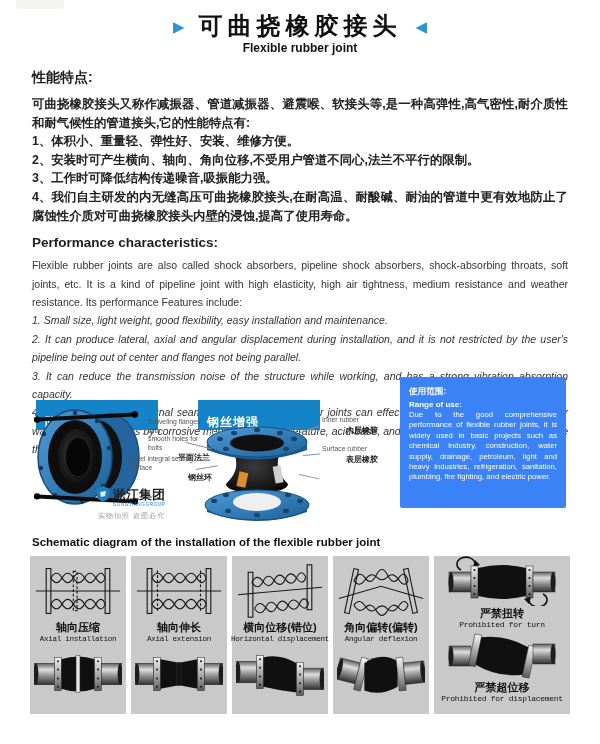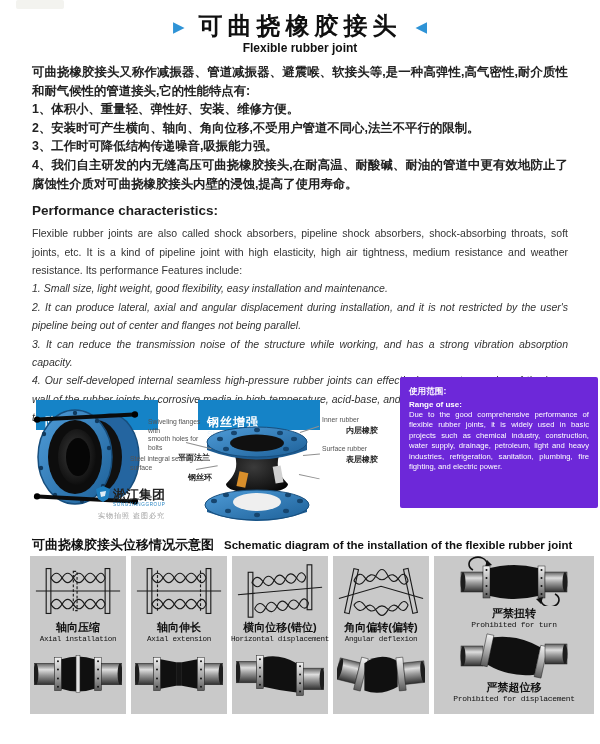--- a/index.html
+++ b/index.html
@@ -35,35 +35,35 @@
   .annot{position:absolute;}
   .annot-en{font-size:6.8px;color:#555;line-height:8.6px;}
   .annot-cn{font-size:8px;font-weight:700;color:#1d1d1d;margin-top:1px;line-height:9px;padding-left:24px;}
   .a-right{text-align:left;}
   .leader{position:absolute;height:1px;background:#8f8f8f;transform-origin:left center;}
   .watermark{position:absolute;left:96px;top:100px;width:90px;margin-top:16px;}
   .wm-row{display:flex;align-items:center;gap:3px;}
   .wm-cn{font-size:13px;font-weight:700;color:#222;line-height:13px;}
   .wm-en{font-size:4.6px;color:#1e7fc0;letter-spacing:.6px;margin-left:17px;line-height:6px;}
   .wm-note{font-size:7px;color:#9a9a9a;margin-top:3px;margin-left:2px;letter-spacing:1px;}
-  .info-box{position:absolute;left:400px;top:7px;width:198px;height:131px;background:#6d28d9;
+  .info-box{position:absolute;left:400px;top:7px;width:166px;height:131px;background:#3b82f6;
             color:#fff;padding:9px 9px;box-sizing:border-box;border-radius:2px;}
   .info-cn-h{font-size:8.6px;font-weight:700;line-height:11px;}
   .info-cn{font-size:8.6px;font-weight:700;line-height:12px;text-align:justify;}
   .info-en-h{font-size:8px;font-weight:700;margin-top:3px;line-height:10px;}
   .info-en{font-size:7.7px;line-height:10.4px;text-align:justify;}
 
   
   .diagram-title{position:absolute;left:32px;top:536px;display:flex;gap:10px;align-items:baseline;white-space:nowrap;}
   .dt-cn{font-size:13px;font-weight:700;color:#111;}
   .dt-en{font-size:11.5px;font-weight:700;color:#111;}
   .panels{position:absolute;left:30px;top:556px;display:flex;gap:5px;}
   .panel{width:96px;height:158px;background:#c9c9c9;display:flex;flex-direction:column;
          align-items:center;box-sizing:border-box;padding-top:6px;}
-  .panel.wide{width:160px;padding-top:0;}
+  .panel.wide{width:136px;padding-top:0;}
   .p-cn{font-size:11px;font-weight:700;color:#111;line-height:13px;white-space:nowrap;margin-top:1px;}
   .p-en{font-family:"Liberation Mono",monospace;font-size:7.6px;letter-spacing:-0.3px;
         color:#111;white-space:nowrap;line-height:10px;}
   .p-en-wide{font-family:"Liberation Mono",monospace;font-size:8px;letter-spacing:-0.3px;
         color:#111;white-space:nowrap;line-height:10px;}
   svg{display:block;}
 </style>
 </head>
 <body>
 
@@ -72,20 +72,21 @@
   <div class="artifact"></div>
 
   <div class="title-row">
     <span class="arrow">▶</span>
     <span class="main-title">可曲挠橡胶接头</span>
     <span class="arrow">◀</span>
   </div>
   <div class="subtitle">Flexible rubber joint</div>
 
   <div class="section">
+    <div class="cn-heading">性能特点:</div>
     <div class="cn-text">可曲挠橡胶接头又称作减振器、管道减振器、避震喉、软接头等,是一种高弹性,高气密性,耐介质性和耐气候性的管道接头,它的性能特点有:</div>
     <div class="cn-item">1、体积小、重量轻、弹性好、安装、维修方便。</div>
     <div class="cn-item">2、安装时可产生横向、轴向、角向位移,不受用户管道不同心,法兰不平行的限制。</div>
     <div class="cn-item">3、工作时可降低结构传递噪音,吸振能力强。</div>
     <div class="cn-item">4、我们自主研发的内无缝高压可曲挠橡胶接头,在耐高温、耐酸碱、耐油的管道中更有效地防止了腐蚀性介质对可曲挠橡胶接头内壁的浸蚀,提高了使用寿命。</div>
   </div>
 
   <div class="section">
     <div class="en-heading">Performance characteristics:</div>
     <div class="en-text">Flexible rubber joints are also called shock absorbers, pipeline shock absorbers, shock-absorbing throats, soft joints, etc. It is a kind of pipeline joint with high elasticity, high air tightness, medium resistance and weather resistance. Its performance Features include:</div>
@@ -209,21 +210,20 @@
     <div class="leader" style="left:299px;top:104px;width:21px;transform:rotate(12deg);"></div>
 
     <div class="info-box">
       <div class="info-cn-h">使用范围:</div>
       <div class="info-en-h">Range of use:</div>
       <div class="info-en">Due to the good comprehensive performance of flexible rubber joints, it is widely used in basic projects such as chemical industry, construction, water supply, drainage, petroleum, light and heavy industries, refrigeration, sanitation, plumbing, fire fighting, and electric power.</div>
     </div>
   </div>
 
   <div class="diagram-title">
-    <span class="dt-cn">可曲挠橡胶接头位移情况示意图</span>
     <span class="dt-en">Schematic diagram of the installation of the flexible rubber joint</span>
   </div>
 
   <div class="panels">
 
     <div class="panel">
       <svg width="88" height="58" viewBox="0 0 90 62" stroke="#1a1a1a" fill="none" stroke-width="1.2">
         <line x1="0" y1="31" x2="90" y2="31"></line>
         <rect x="11" y="7" width="5" height="48"></rect>
         <rect x="74" y="7" width="5" height="48"></rect>

